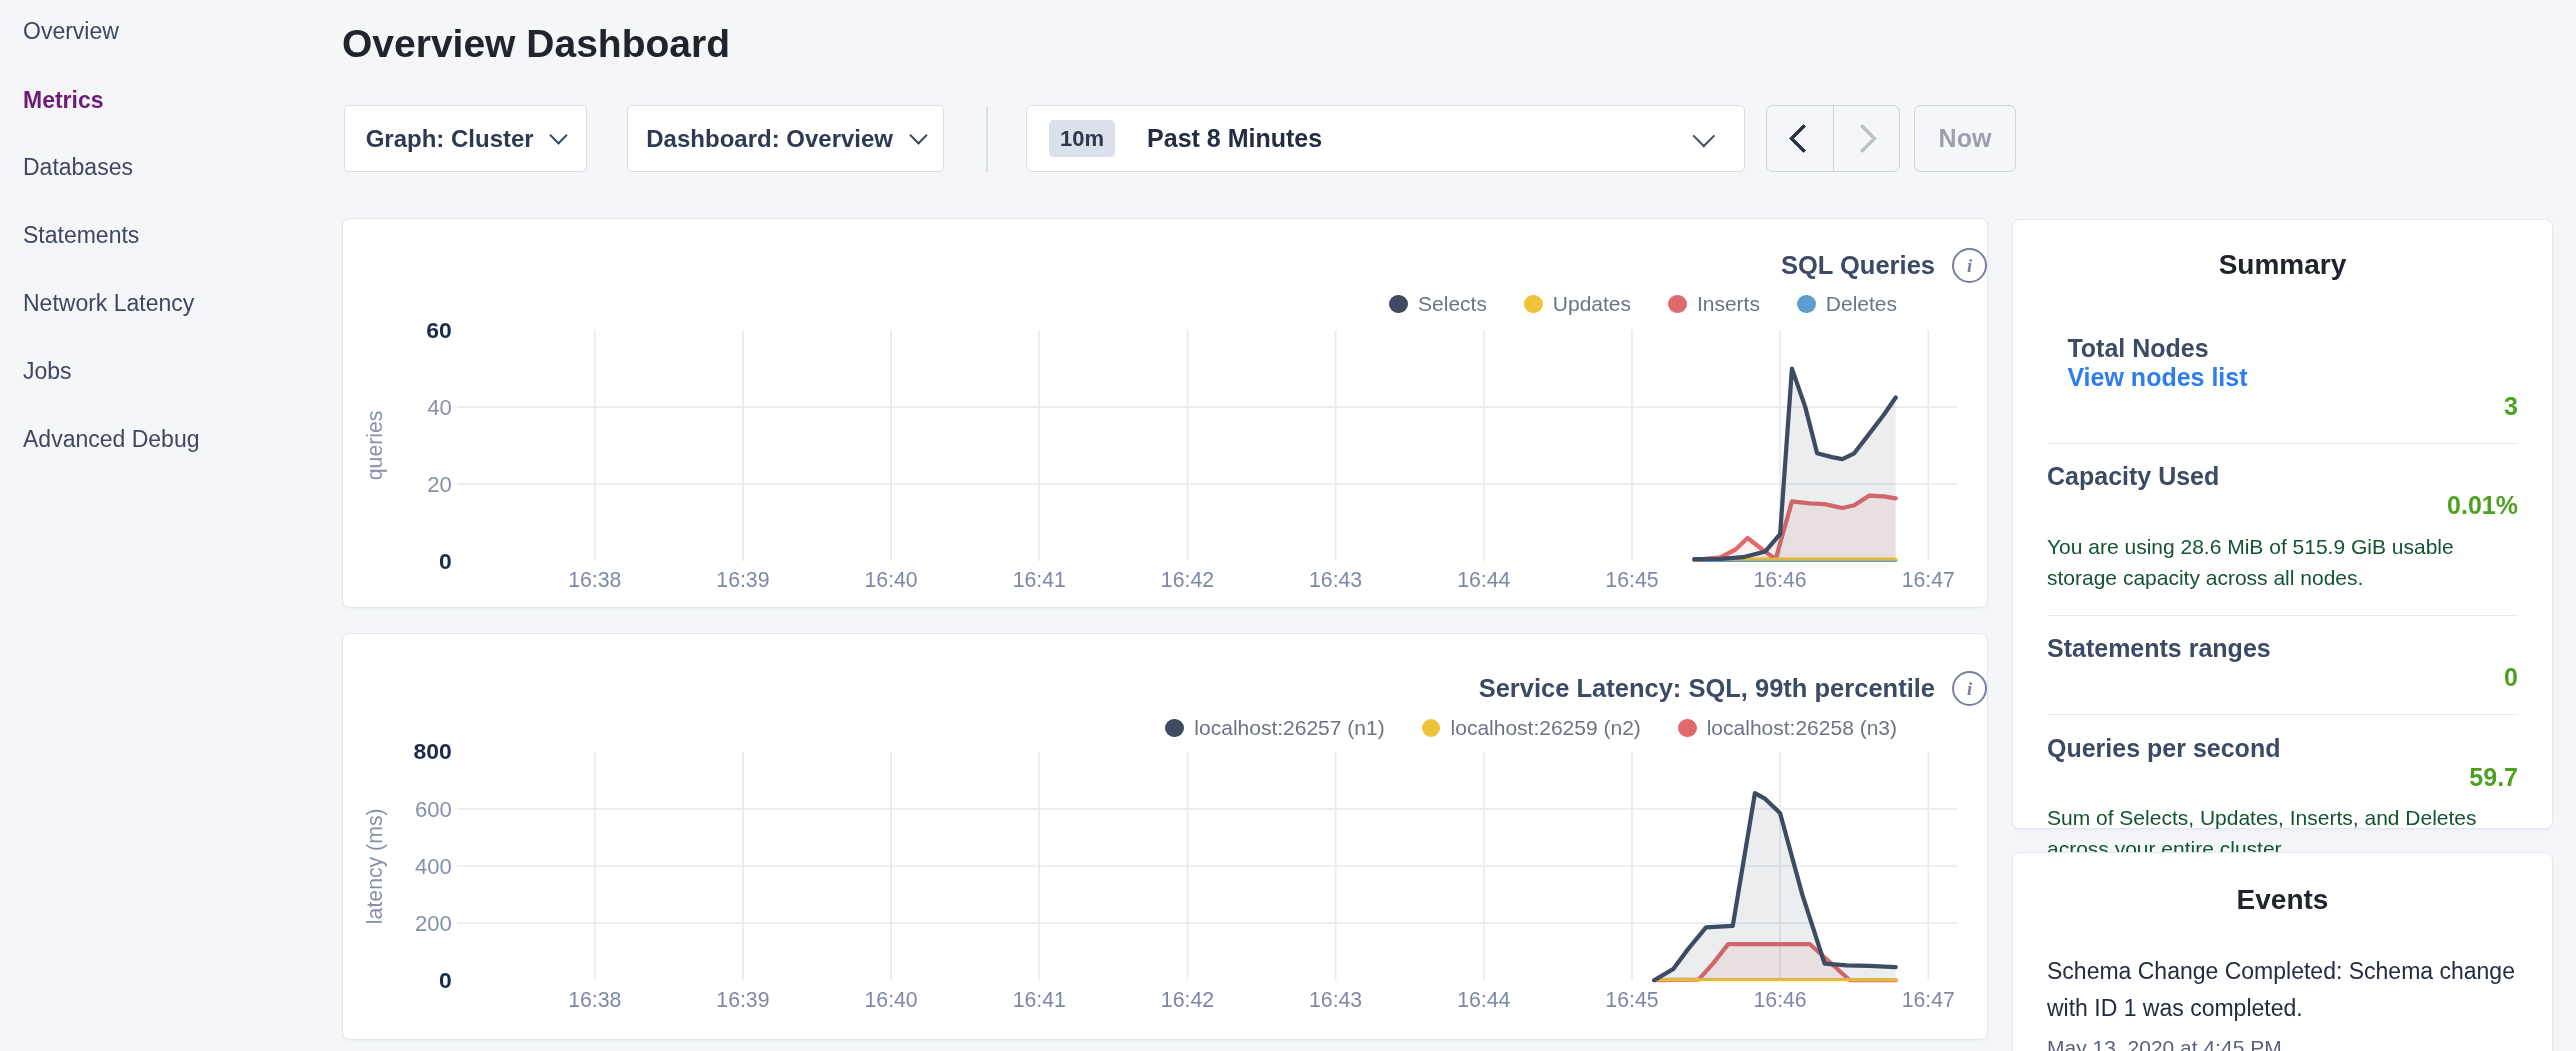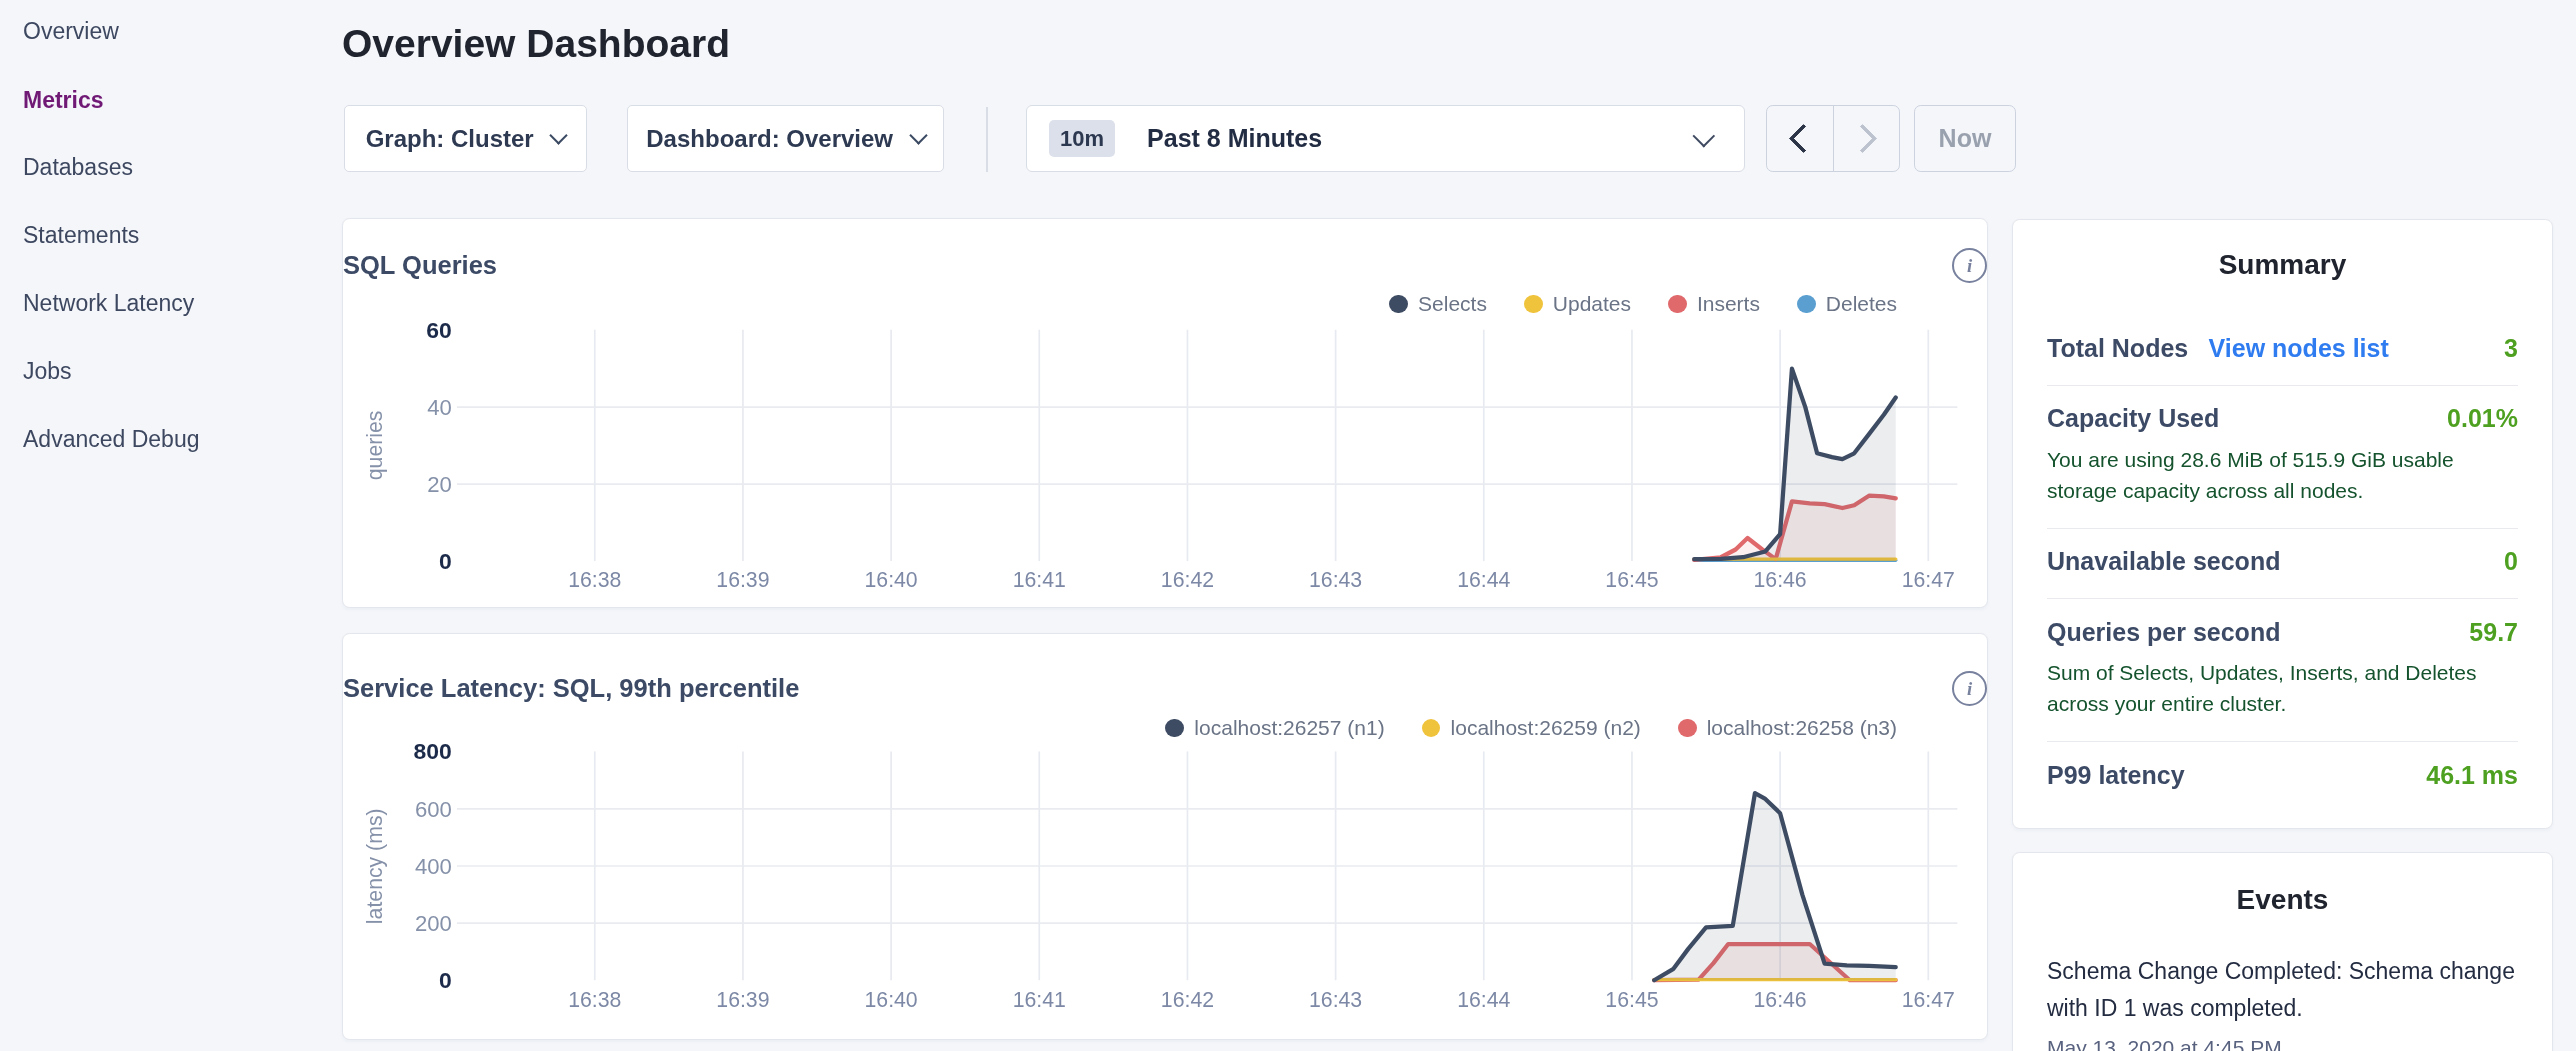--- a/index.html
+++ b/index.html
@@ -28,37 +28,37 @@
   .arrow-half{flex:1;display:flex;align-items:center;justify-content:center;cursor:pointer;}
   .arrow-half + .arrow-half{border-left:1.7px solid #ccd2de;}
   .glyph-left{width:17px;height:17px;border-left:4.3px solid #2c3547;border-bottom:4.3px solid #2c3547;transform:rotate(45deg);margin-left:6.8px;border-radius:1.7px;}
   .glyph-right{width:17px;height:17px;border-right:4.3px solid #bcc3cf;border-top:4.3px solid #bcc3cf;transform:rotate(45deg);margin-right:6.8px;border-radius:1.7px;}
   .now-btn{position:absolute;left:1914px;top:105px;width:102px;height:67px;border:1.7px solid #ccd2de;border-radius:6.8px;
            display:flex;align-items:center;justify-content:center;font-size:25px;font-weight:bold;color:#9aa1ae;box-sizing:border-box;}
   
   .card{position:absolute;background:#fff;border:0.9px solid #e3e6ec;border-radius:7.7px;box-shadow:0 1.7px 3.4px rgba(60,70,100,0.04);box-sizing:border-box;}
   .chart-card-1{left:342px;top:218px;width:1646px;height:390px;}
   .chart-card-2{left:342px;top:633px;width:1646px;height:407px;}
-  .chart-title-row{position:absolute;left:0;width:100%;display:flex;align-items:center;justify-content:space-between;gap:17px;}
+  .chart-title-row{position:absolute;left:0;width:100%;display:flex;align-items:center;justify-content:flex-end;gap:17px;}
   .chart-title{font-size:25.5px;font-weight:bold;color:#3c4a66;}
   .info-icon{width:31px;height:31px;border:2.6px solid #78829e;border-radius:50%;color:#78829e;font-size:18.7px;font-weight:bold;
              display:flex;align-items:center;justify-content:center;font-family:"Liberation Serif",serif;font-style:italic;}
   .legend{position:absolute;right:90px;display:flex;align-items:center;gap:37px;}
   .legend-item{display:flex;align-items:center;gap:10.2px;}
   .legend-dot{width:18.7px;height:18.7px;border-radius:50%;}
   .legend-label{font-size:21px;color:#6a7486;white-space:nowrap;}
   svg text{font-family:"Liberation Sans","DejaVu Sans",sans-serif;}
   
   .summary-card{left:2012px;top:219px;width:541px;height:610px;padding:29px 34px 0;}
   .events-card{left:2012px;top:852px;width:541px;height:281px;padding:31px 34px 0;}
   .panel-title{text-align:center;font-size:28px;font-weight:bold;color:#20242e;}
   .summary-rows{margin-top:34px;}
   .s-row{padding:18.7px 0 22px;border-bottom:1.7px solid #e8eaee;}
   .s-row:last-child{border-bottom:none;}
-  .s-head{display:flex;align-items:baseline;}
+  .s-head{display:flex;align-items:baseline;flex-direction:column;}
   .s-label{font-size:25px;font-weight:bold;color:#3c4a66;}
   .s-link{font-size:25px;font-weight:600;color:#2f7cf0;margin-left:20.4px;cursor:pointer;}
   .s-value{font-size:25px;font-weight:bold;color:#4ea021;margin-left:auto;}
   .s-desc{margin-top:10.2px;font-size:21px;line-height:31px;color:#14532d;}
   .event-item{margin-top:37px;}
   .event-text{font-size:23px;line-height:37px;color:#232c41;}
   .event-time{margin-top:8.5px;font-size:21px;color:#58627f;}
 </style>
 </head>
 <body>
@@ -232,21 +232,21 @@
         </div>
         <div class="s-row">
           <div class="s-head">
             <span class="s-label">Capacity Used</span>
             <span class="s-value">0.01%</span>
           </div>
           <div class="s-desc">You are using 28.6 MiB of 515.9 GiB usable storage capacity across all nodes.</div>
         </div>
         <div class="s-row">
           <div class="s-head">
-            <span class="s-label">Unavailable second</span>
+            <span class="s-label">Statements ranges</span>
             <span class="s-value">0</span>
           </div>
         </div>
         <div class="s-row">
           <div class="s-head">
             <span class="s-label">Queries per second</span>
             <span class="s-value">59.7</span>
           </div>
           <div class="s-desc">Sum of Selects, Updates, Inserts, and Deletes across your entire cluster.</div>
         </div>

